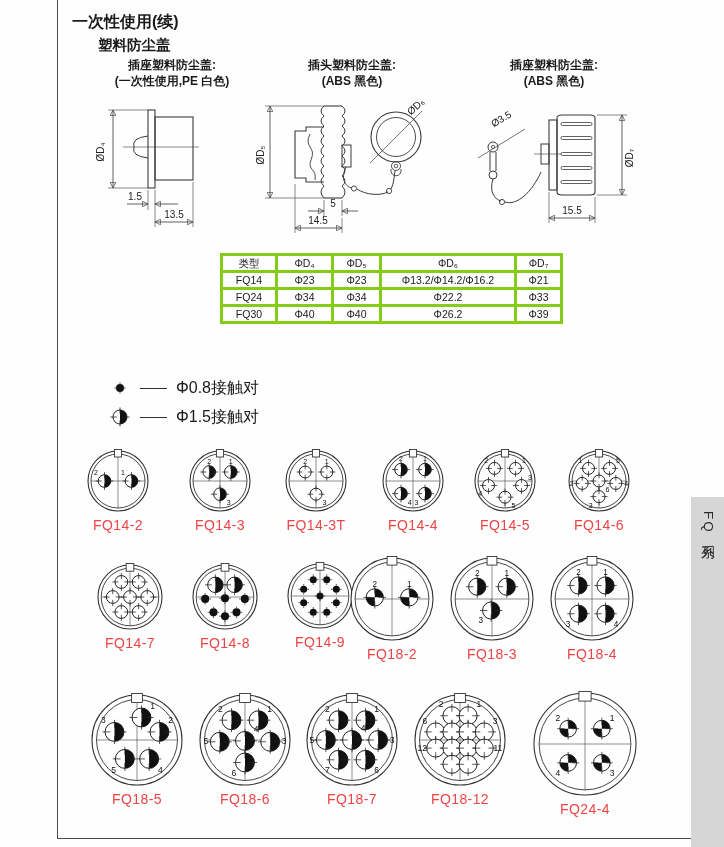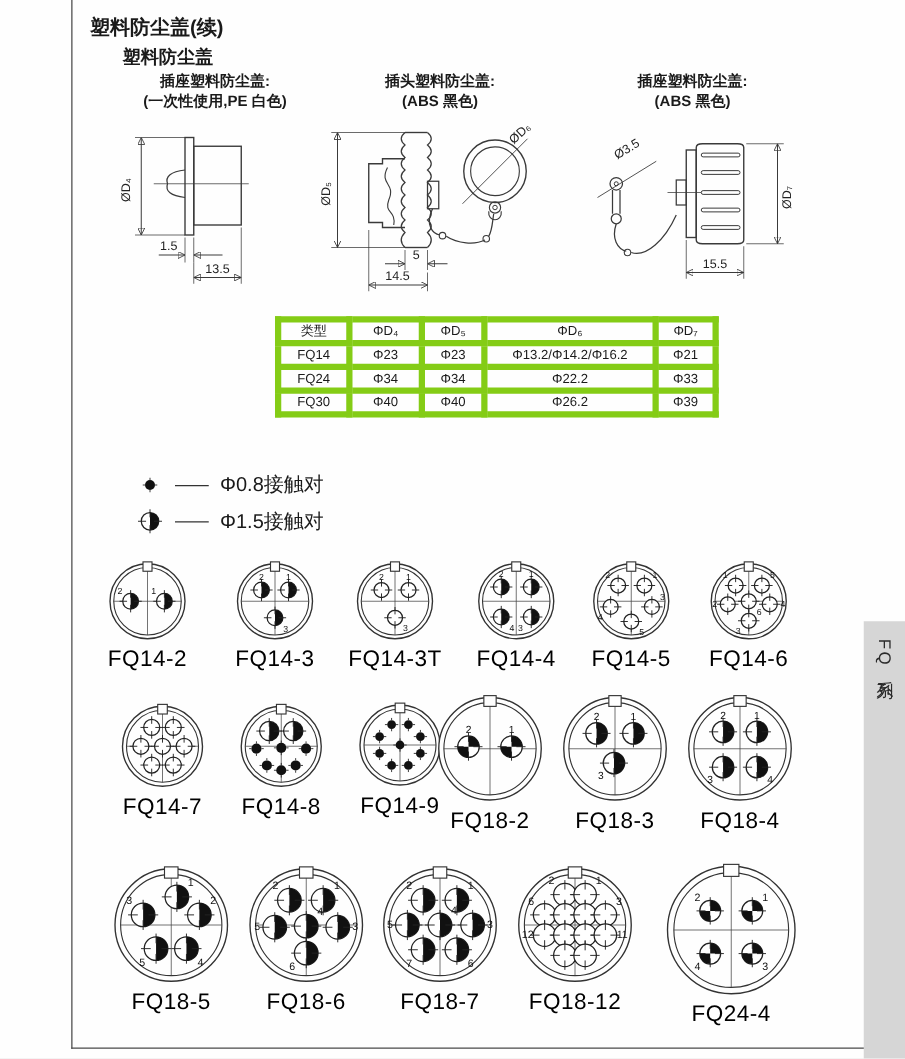--- a/index.html
+++ b/index.html
@@ -13,42 +13,42 @@
   .page-title{position:absolute;left:72px;top:12px;font-size:16px;font-weight:bold;}
   .page-subtitle{position:absolute;left:98px;top:36px;font-size:14.5px;font-weight:bold;}
   .section-title{position:absolute;left:72px;top:348px;font-size:16px;font-weight:bold;}
   .cover-label{position:absolute;width:180px;text-align:center;font-size:12px;font-weight:bold;line-height:16px;}
   .cover-label .l1{display:block;}
   .cover-label .l2{display:block;font-weight:600;}
   svg.draw{position:absolute;overflow:visible;}
   svg.draw line, svg.draw path, svg.draw rect, svg.draw circle{stroke:#3a3a3a;fill:none;}
   svg.draw text{fill:#222;font-size:10px;font-family:"Liberation Sans",sans-serif;stroke:none;}
   .dim-table{position:absolute;left:220px;top:253px;border-collapse:collapse;table-layout:fixed;}
-  .dim-table th,.dim-table td{border:5px solid #84cc16;font-size:10.5px;font-weight:normal;
+  .dim-table th,.dim-table td{border:3px solid #84cc16;font-size:10.5px;font-weight:normal;
         text-align:center;padding:0;height:14px;line-height:13px;white-space:nowrap;overflow:hidden;}
   .legend-item{position:absolute;display:flex;align-items:center;height:24px;}
   .legend-item .lsym{width:30px;display:flex;justify-content:center;align-items:center;}
   .legend-item .llead{width:27px;border-top:1.3px solid #333;margin:0 9px 0 5px;}
   .legend-item .ltext{font-size:16px;color:#1a1a1a;}
   .connector{position:absolute;display:flex;flex-direction:column;align-items:center;transform:translateX(-50%);}
-  .connector .clabel{margin-top:-6px;font-size:18px;letter-spacing:0.4px;color:#000000;white-space:nowrap;}
+  .connector .clabel{margin-top:-6px;font-size:14px;letter-spacing:0.4px;color:#ef4444;white-space:nowrap;}
 </style>
 </head>
 <body>
 
 <div class="page">
 
   <div class="border-left"></div>
   <div class="border-bottom"></div>
 
   <div class="side-tab">
     <span>FQ系列</span>
   </div>
 
-  <div class="page-title">塑料防尘盖(续)</div>
+  <div class="page-title">一次性使用(续)</div>
   <div class="page-subtitle">塑料防尘盖</div>
 
   <div class="cover-label" style="left:82px;top:57px">
     <span class="l1">插座塑料防尘盖:</span>
     <span class="l2">(一次性使用,PE 白色)</span>
   </div>
   <div class="cover-label" style="left:262px;top:57px">
     <span class="l1">插头塑料防尘盖:</span>
     <span class="l2">(ABS 黑色)</span>
   </div>

